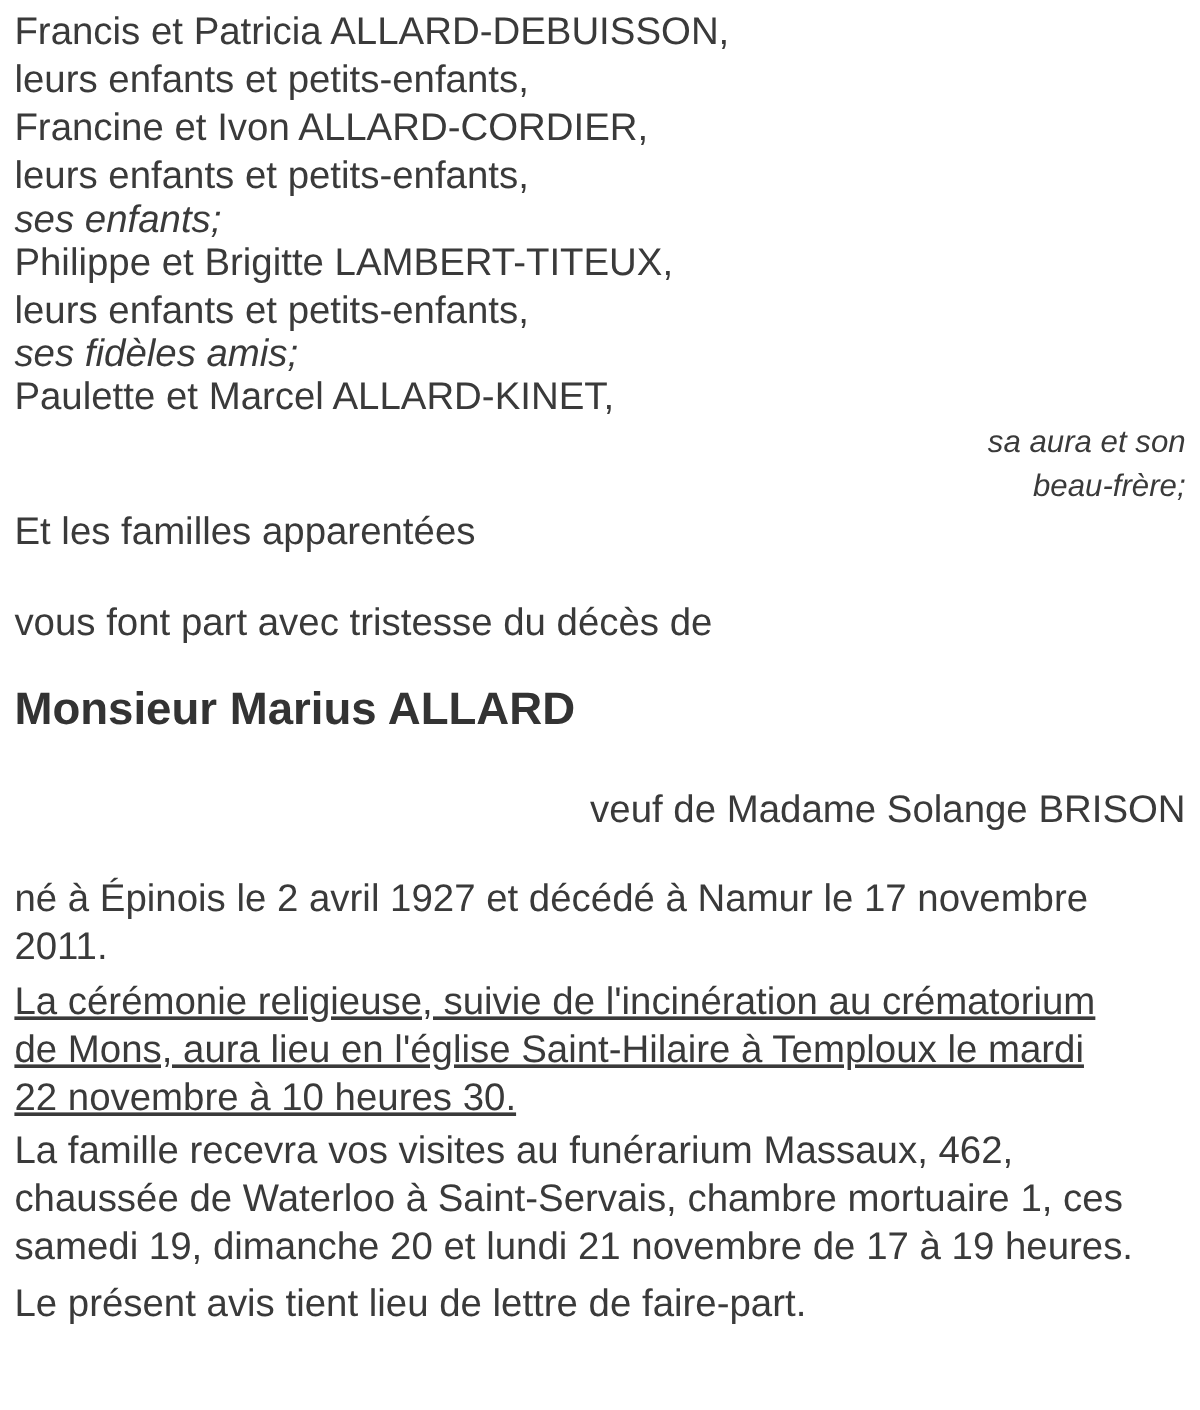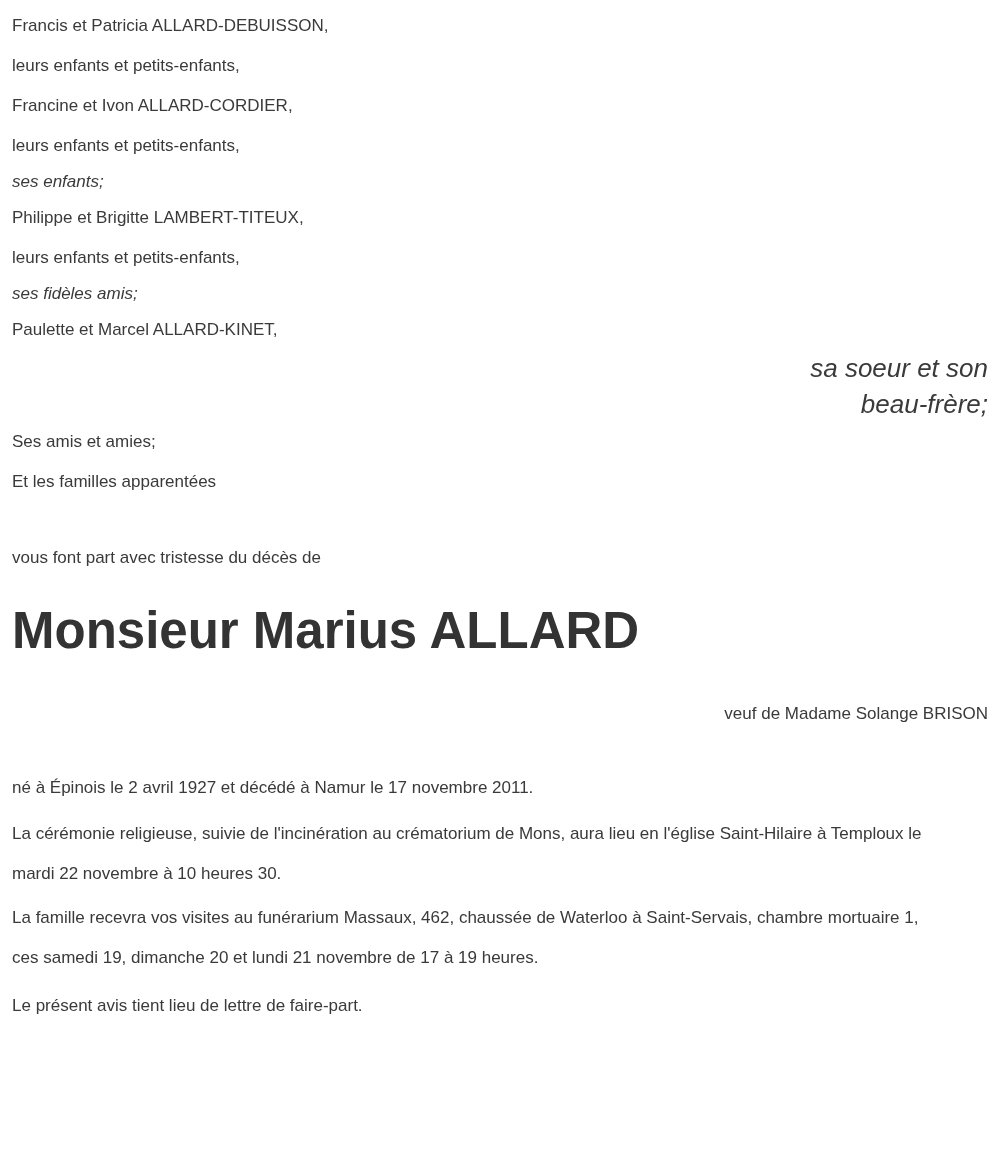--- a/index.html
+++ b/index.html
@@ -7,21 +7,21 @@
   body {
     width: 1000px;
     min-height: 1175px;
     font-family: "Liberation Sans", sans-serif;
     color: #3a3a3a;
   }
   .page {
     padding: 6px 12px 14px 12px;
   }
   .line {
-    font-size: 17px;
+    font-size: 32px;
     line-height: 40px;
   }
   .relation {
     font-style: italic;
     text-align: left;
     line-height: 32px;
   }
   .relation-wrap {
     text-align: right;
   }
@@ -31,35 +31,36 @@
     text-align: right;
     line-height: 36px;
     font-style: italic;
     font-size: 26px;
   }
   .announcement {
     margin-top: 36px;
   }
   .deceased-name {
     margin-top: 30px;
-    font-size: 51px;
+    font-size: 38px;
     font-weight: 700;
     line-height: 46px;
     color: #333333;
   }
   .widower {
     margin-top: 40px;
     text-align: right;
   }
   .birth-death {
     margin-top: 34px;
   }
   .ceremony {
     margin-top: 6px;
     max-width: 910px;
+    text-decoration: underline;
   }
   .meeting {
     margin-top: 8px;
   }
   .visits {
     margin-top: 4px;
     font-weight: 400;
     max-width: 935px;
   }
   .closing {
@@ -79,24 +80,23 @@
   <div class="line relation">ses enfants;</div>
 
   <div class="line">Philippe et Brigitte LAMBERT-TITEUX,</div>
   <div class="line">leurs enfants et petits-enfants,</div>
 
   <div class="line relation">ses fidèles amis;</div>
 
   <div class="line">Paulette et Marcel ALLARD-KINET,</div>
 
   <div class="relation-wrap">
-    <span class="narrow">sa soeur et son beau-frère;</span>
+    <span class="narrow">sa aura et son beau-frère;</span>
   </div>
 
-  <div class="line">Ses amis et amies;</div>
   <div class="line">Et les familles apparentées</div>
 
   <p class="line announcement">vous font part avec tristesse du décès de</p>
 
   <h1 class="deceased-name">Monsieur Marius ALLARD</h1>
 
   <p class="line widower">veuf de Madame Solange BRISON</p>
 
   <p class="line birth-death">né à Épinois le 2 avril 1927 et décédé à Namur le 17 novembre 2011.</p>
 

